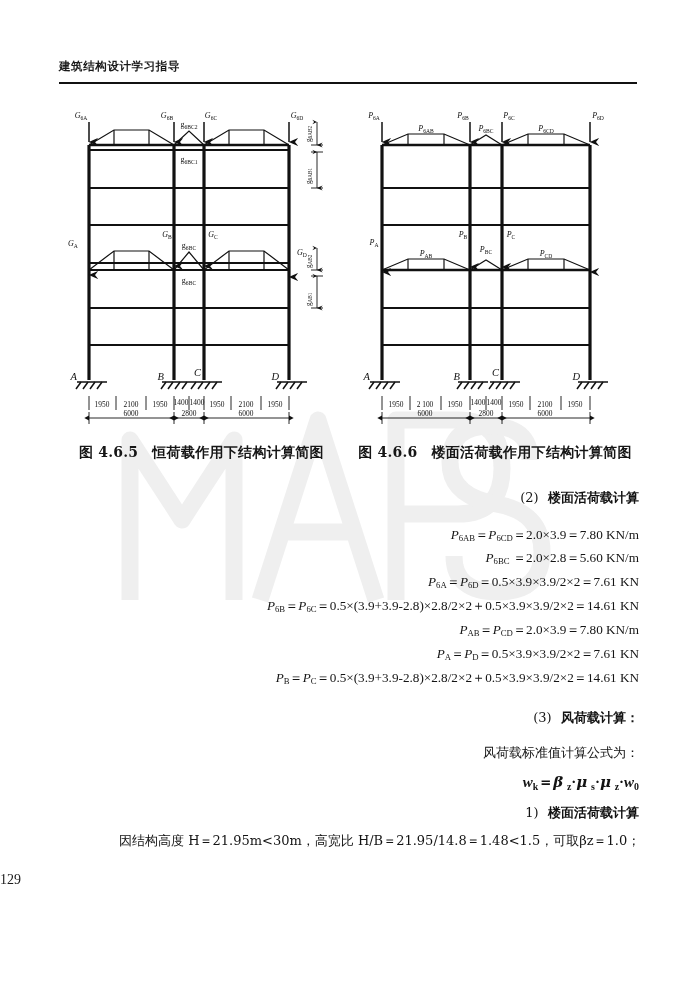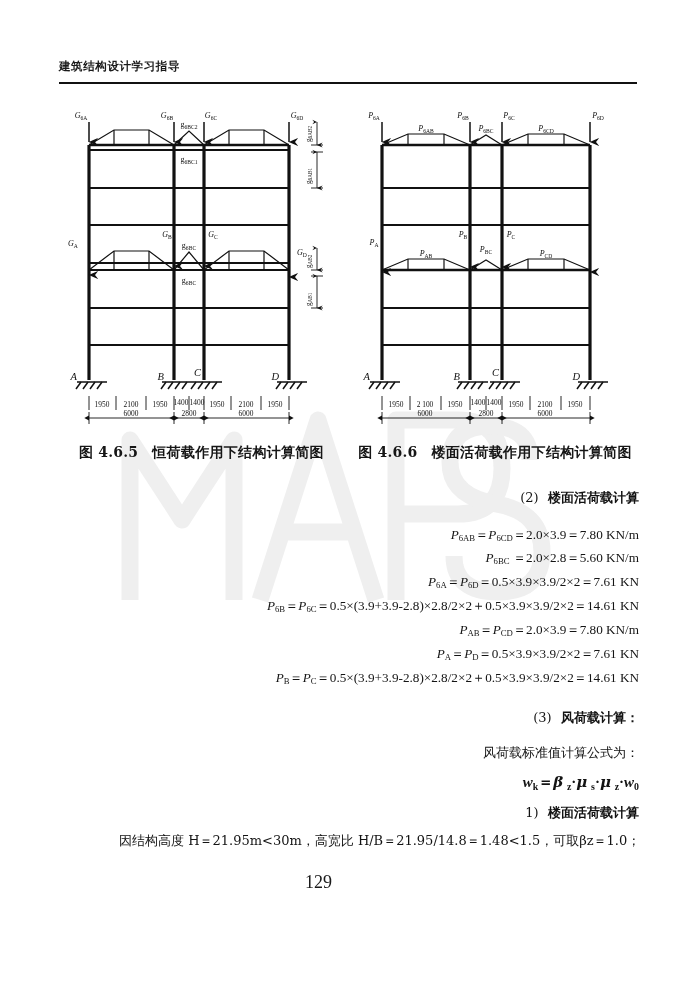--- a/index.html
+++ b/index.html
@@ -65,23 +65,23 @@
   .formula i{font-style:italic;}
   sub{font-size:.66em;vertical-align:-0.28em;}
   .sp-sm{height:7px;}
   .sp-md{height:13px;}
   .sp-lg{height:17px;}
   .wk-line{margin-left:110px;font-size:15px;font-weight:700;}
   .greek{font-family:"DejaVu Serif","Liberation Serif",serif;font-weight:700;font-style:italic;}
 
   
   .page-number{
-    position:absolute;left:0;top:872px;width:637px;text-align:center;
+    position:absolute;left:0;top:872px;width:637px;text-align:left;
     font-family:"Liberation Serif","DejaVu Serif",serif;
-    font-size:18px;color:#1a1a1a;
+    font-size:14px;color:#1a1a1a;
   }
 
   text{font-family:"Liberation Serif","DejaVu Serif",serif;}
 </style>
 </head>
 <body>
 
 <div class="page">
 
   <div class="watermark">

